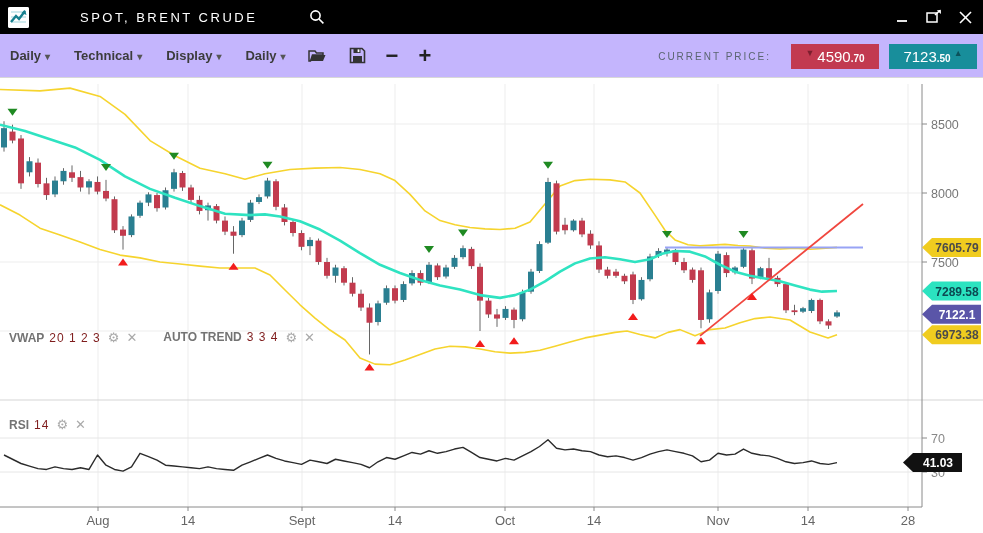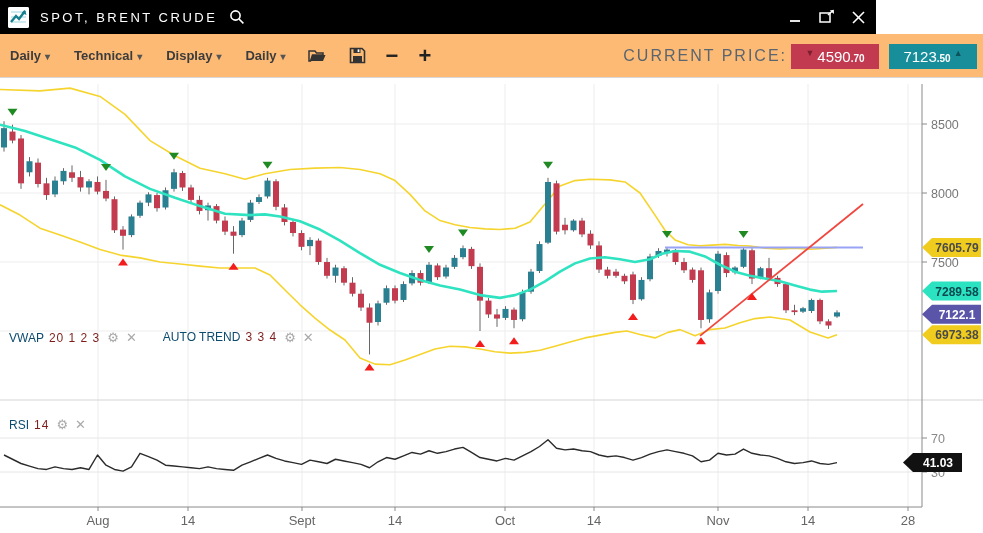--- a/index.html
+++ b/index.html
@@ -1,49 +1,49 @@
 <!DOCTYPE html>
 <html><head>
 <meta charset="utf-8">
 <style>
   * { box-sizing: border-box; margin: 0; padding: 0; }
   html,body { background:#fff; }
   body { font-family:"Liberation Sans", sans-serif; }
   .app { position:relative; width:983px; height:533px; background:#fff; overflow:hidden; }
 
   
-  .titlebar { position:absolute; left:0; top:0; width:876px; height:34px; background:#000; display:flex; align-items:center; }
+  .titlebar { position:absolute; left:0; top:0; width:983px; height:34px; background:#000; display:flex; align-items:center;gap:40px; }
   .logo { width:21px; height:21px; margin-left:8px; background:#fff; border-radius:2px; position:relative; flex:0 0 auto; }
   .app-title { color:#fff; font-size:13px; font-weight:500; letter-spacing:2.5px; margin-left:11px; white-space:nowrap; }
   .search-btn { margin-left:12px; display:flex; align-items:center; cursor:pointer; }
   .win-controls { position:absolute; right:10px; top:0; height:34px; display:flex; align-items:center; gap:16px; }
   .win-btn { color:#fff; display:flex; align-items:center; cursor:pointer; }
 
   
-  .toolbar { position:absolute; left:0; top:34px; width:983px; height:44px; background:#fdba74; border-bottom:1px solid #d8d8d8; display:flex; align-items:center; }
+  .toolbar { position:absolute; left:0; top:34px; width:983px; height:44px; background:#c4b5fd; border-bottom:1px solid #d8d8d8; display:flex; align-items:center; }
   .menu-item { font-size:13px; font-weight:700; color:#3c3c3c; margin-left:24px; cursor:pointer; white-space:nowrap; }
   .menu-item:first-child { margin-left:10px; }
   .menu-item .chev { font-size:10px; color:#555; margin-left:4px; }
   .tb-icon { margin-left:22px; cursor:pointer; display:flex; align-items:center; color:#333; }
   .tb-zoom { font-size:22px; font-weight:700; color:#222; margin-left:20px; cursor:pointer; line-height:20px; }
   .price-area { position:absolute; right:6px; top:0; height:44px; display:flex; align-items:center; }
-  .cp-label { font-size:16px; color:#5a6570; letter-spacing:2px; margin-right:4px; }
+  .cp-label { font-size:10px; color:#5a6570; letter-spacing:2px; margin-right:20px; }
   .price-badge { width:88px; height:25px; display:flex; align-items:center; justify-content:center; color:#fff; font-size:15px; cursor:pointer; position:relative; }
   .price-badge.bid { background:#c23a50; margin-right:10px; }
   .price-badge.ask { background:#188e9b; }
   .pv-dec { font-size:10px;font-weight:bold; }
   .arr { font-size:9px; position:relative; }
   .arr.down { color:#7c1f2e; margin-right:3px; top:-3px; }
   .arr.up { color:#0b525b; margin-left:3px; top:-3px; }
 
   
   .chart-wrap { position:absolute; left:0; top:78px; width:983px; height:455px; }
   #chart-svg { position:absolute; left:0; top:0; }
   .legend { position:absolute; display:flex; align-items:center; font-size:12px; color:#333; white-space:nowrap; }
-  .lg-name { font-weight:400; color:#0c4a6e; }
+  .lg-name { font-weight:700; color:#737373; }
   .lg-params { color:#7f1d1d; margin-left:5px; letter-spacing:1px; }
   .lg-ico { color:#a9a9a9; margin-left:7px; cursor:pointer; font-size:13px; }
   .legend .group2 { margin-left:26px; display:flex; align-items:flex-start; }
 </style>
 </head>
 <body>
 
 <div class="app">
 
   <div class="titlebar">

